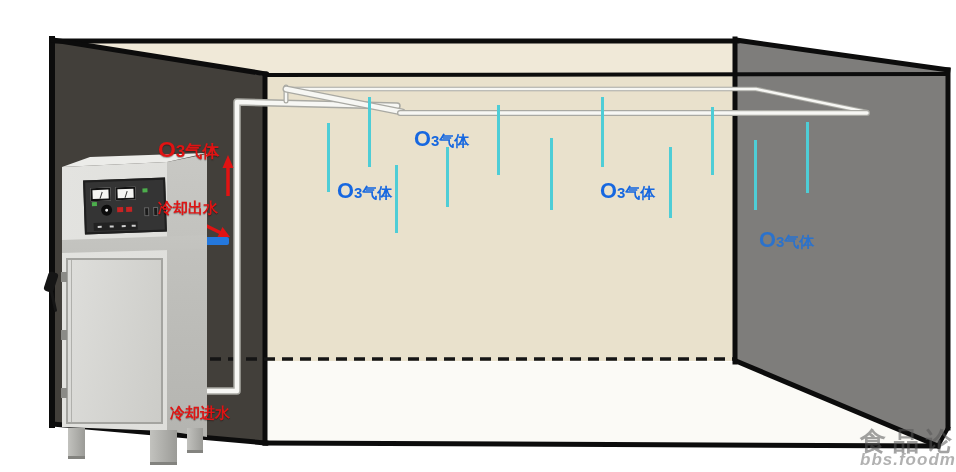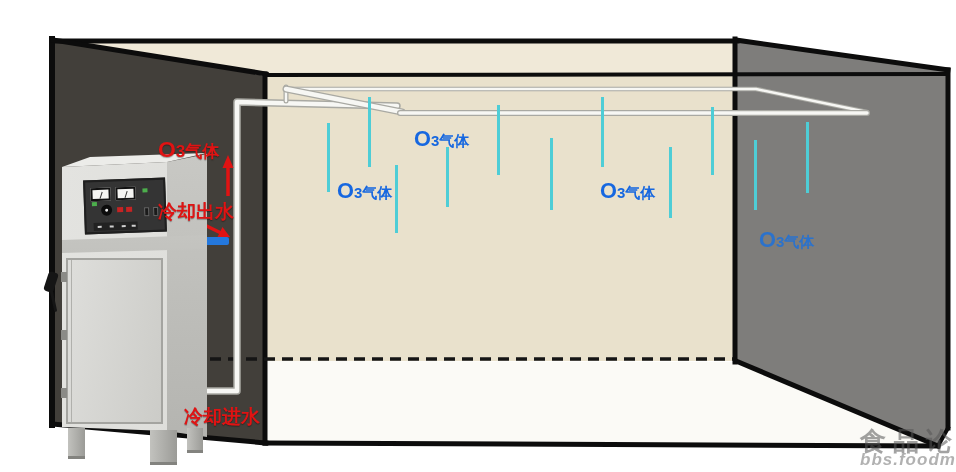--- a/index.html
+++ b/index.html
@@ -16,21 +16,21 @@
   .floor{left:0;top:0;width:956px;height:472px;
     clip-path:polygon(265px 361px,737px 362px,937px 445px,265px 444px);background:var(--floor);}
   .wall-right{left:0;top:0;width:956px;height:472px;
     clip-path:polygon(735px 39px,948px 70px,948px 428px,937px 445px,735px 362px);background:var(--wall-right);}
   
   svg.overlay{position:absolute;left:0;top:0;}
   
   .drop{position:absolute;width:3px;background:var(--gas-drop);}
   .gas-label{position:absolute;font-size:15px;font-weight:bold;white-space:nowrap;}
   .gas-label::first-letter{font-size:1.45em;}
-  .red-label{position:absolute;color:var(--label-red);font-weight:bold;font-size:19px;white-space:nowrap;
+  .red-label{position:absolute;color:var(--label-red);font-weight:bold;font-size:15px;white-space:nowrap;
     text-shadow:0 1px 1px rgba(0,0,0,.35);}
   .red-label.big{font-size:17px;}
   .red-label.big::first-letter{font-size:1.35em;}
   
   .m-side{left:0;top:0;width:956px;height:472px;
     clip-path:polygon(167px 162px,207px 154px,207px 437px,167px 431px);
     background:linear-gradient(180deg,#d3d3cf,#bfbfbb 60%,#b2b2ae);}
   .m-front{left:0;top:0;width:956px;height:472px;
     clip-path:polygon(62px 167px,167px 162px,167px 431px,62px 427px);
     background:linear-gradient(100deg,#e6e6e3,#d4d4d0 55%,#c6c6c2);}
@@ -181,17 +181,17 @@
     <div class="hinge" style="top:388px"></div>
     <div class="foot" style="left:68px;top:428px;width:17px;height:31px"></div>
     <div class="foot" style="left:150px;top:430px;width:27px;height:35px"></div>
     <div class="foot" style="left:187px;top:428px;width:16px;height:25px"></div>
     <div class="abs cord"></div>
     <div class="abs cord-line"></div>
   </div>
 
   <div class="red-label big" style="left:158px;top:136px">O3气体</div>
   <div class="red-label" style="left:158px;top:199px">冷却出水</div>
-  <div class="red-label" style="left:184px;top:404px">冷却进水</div>
+  <div class="red-label" style="left:170px;top:404px">冷却进水</div>
 
   <div class="wm">食品论</div>
   <div class="wm2">bbs.foodma</div>
 </div>
 
 </body></html>

